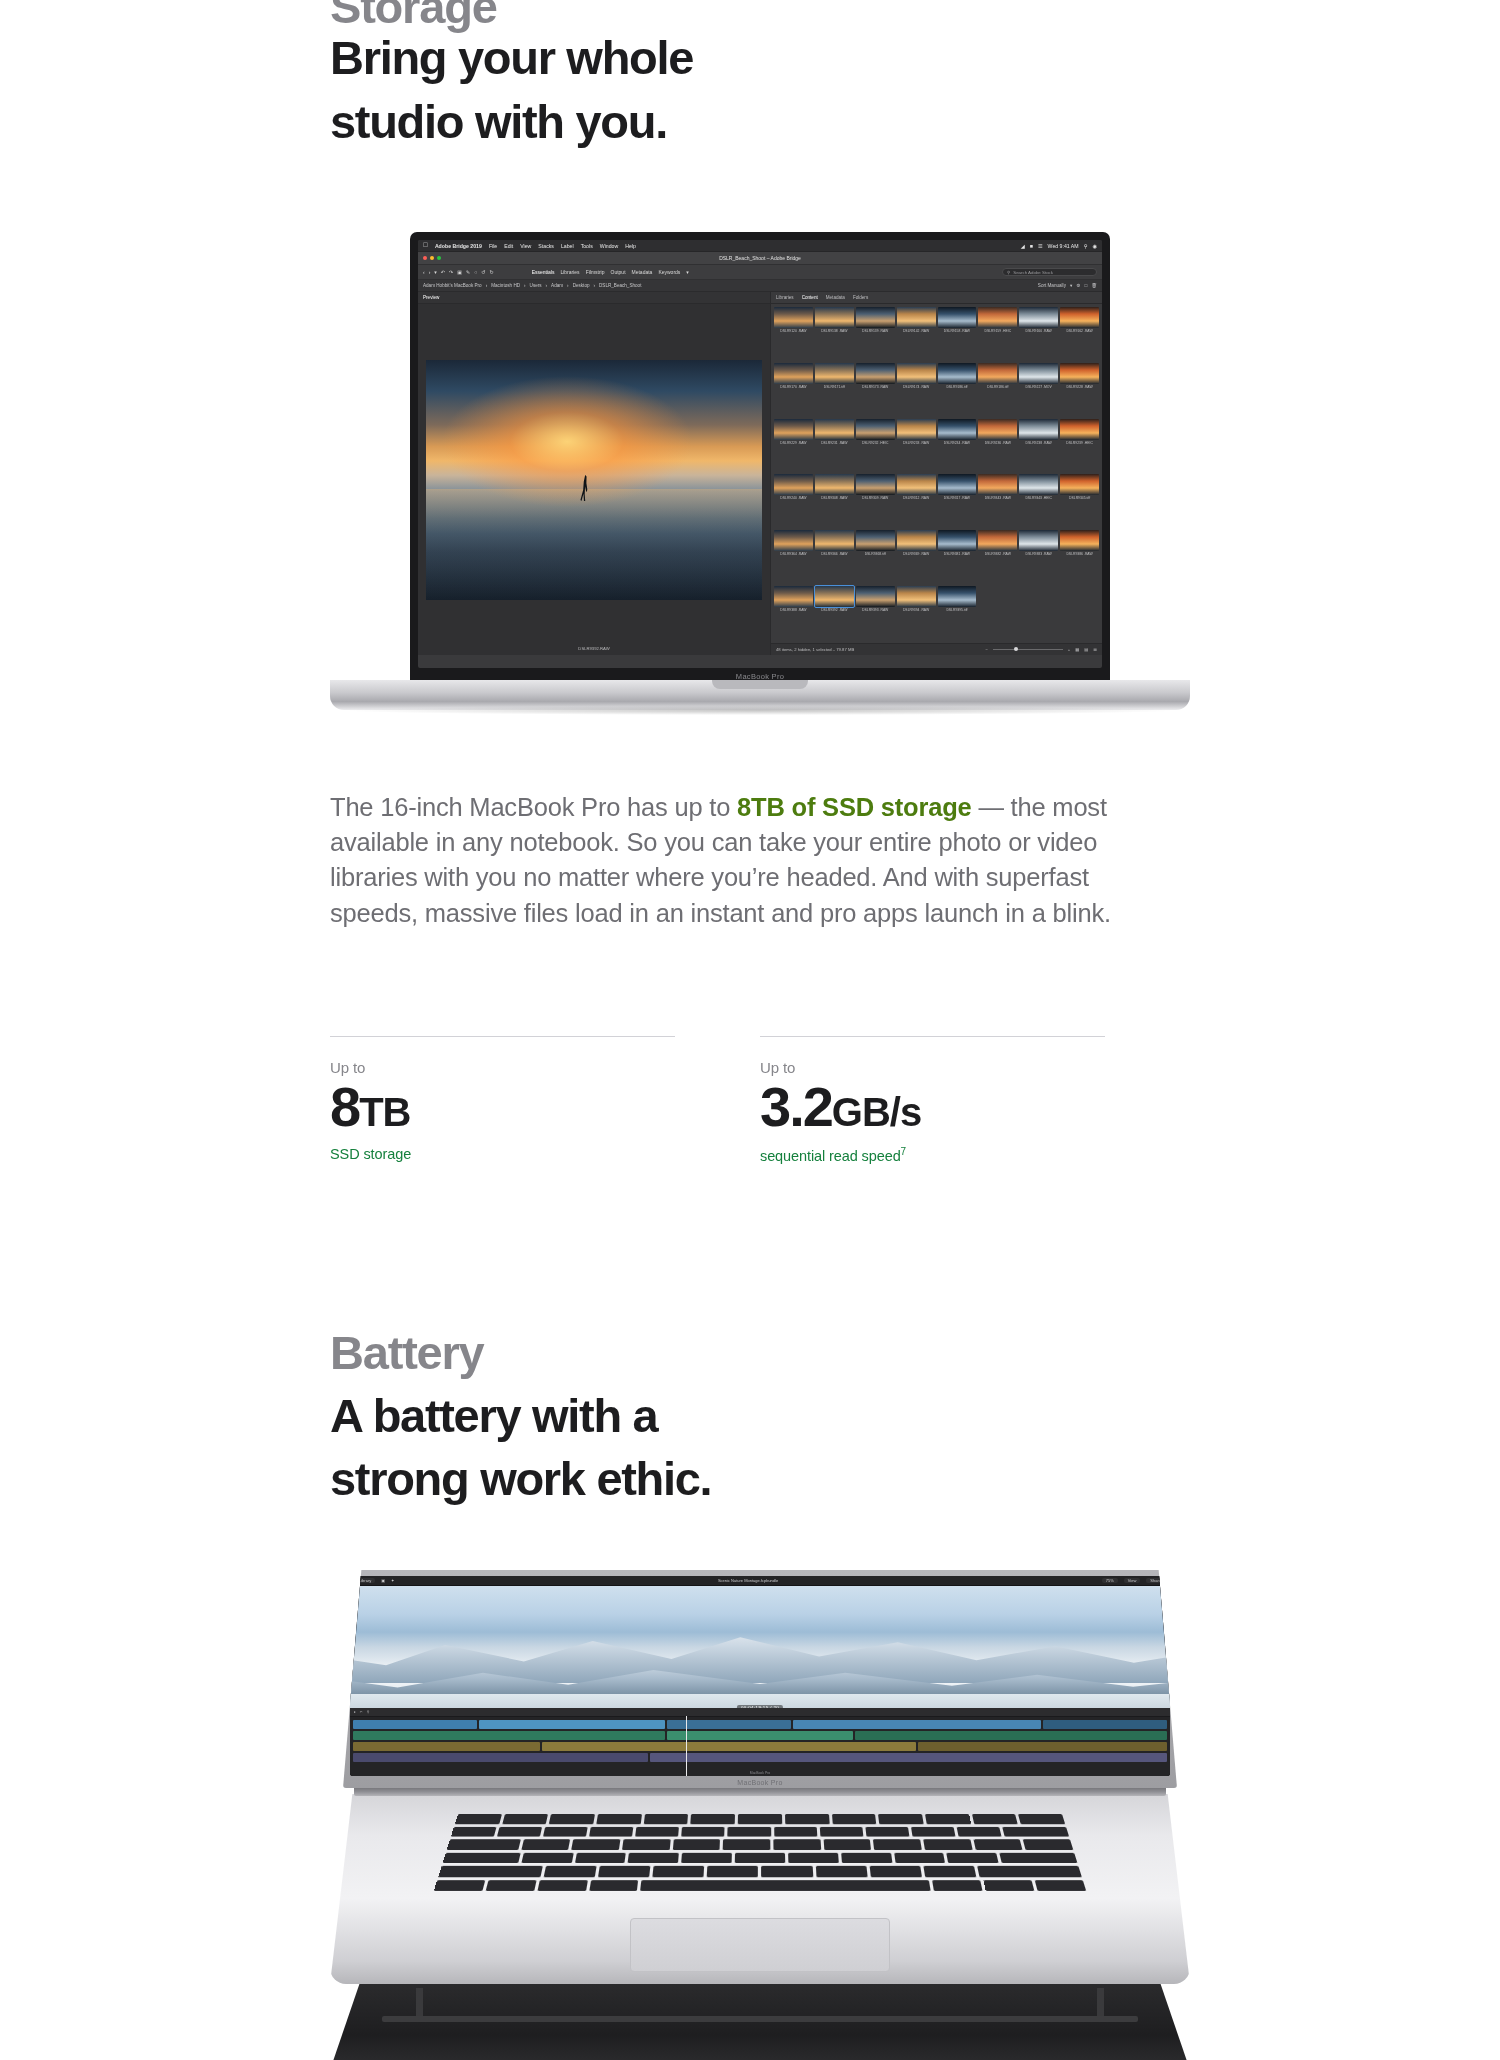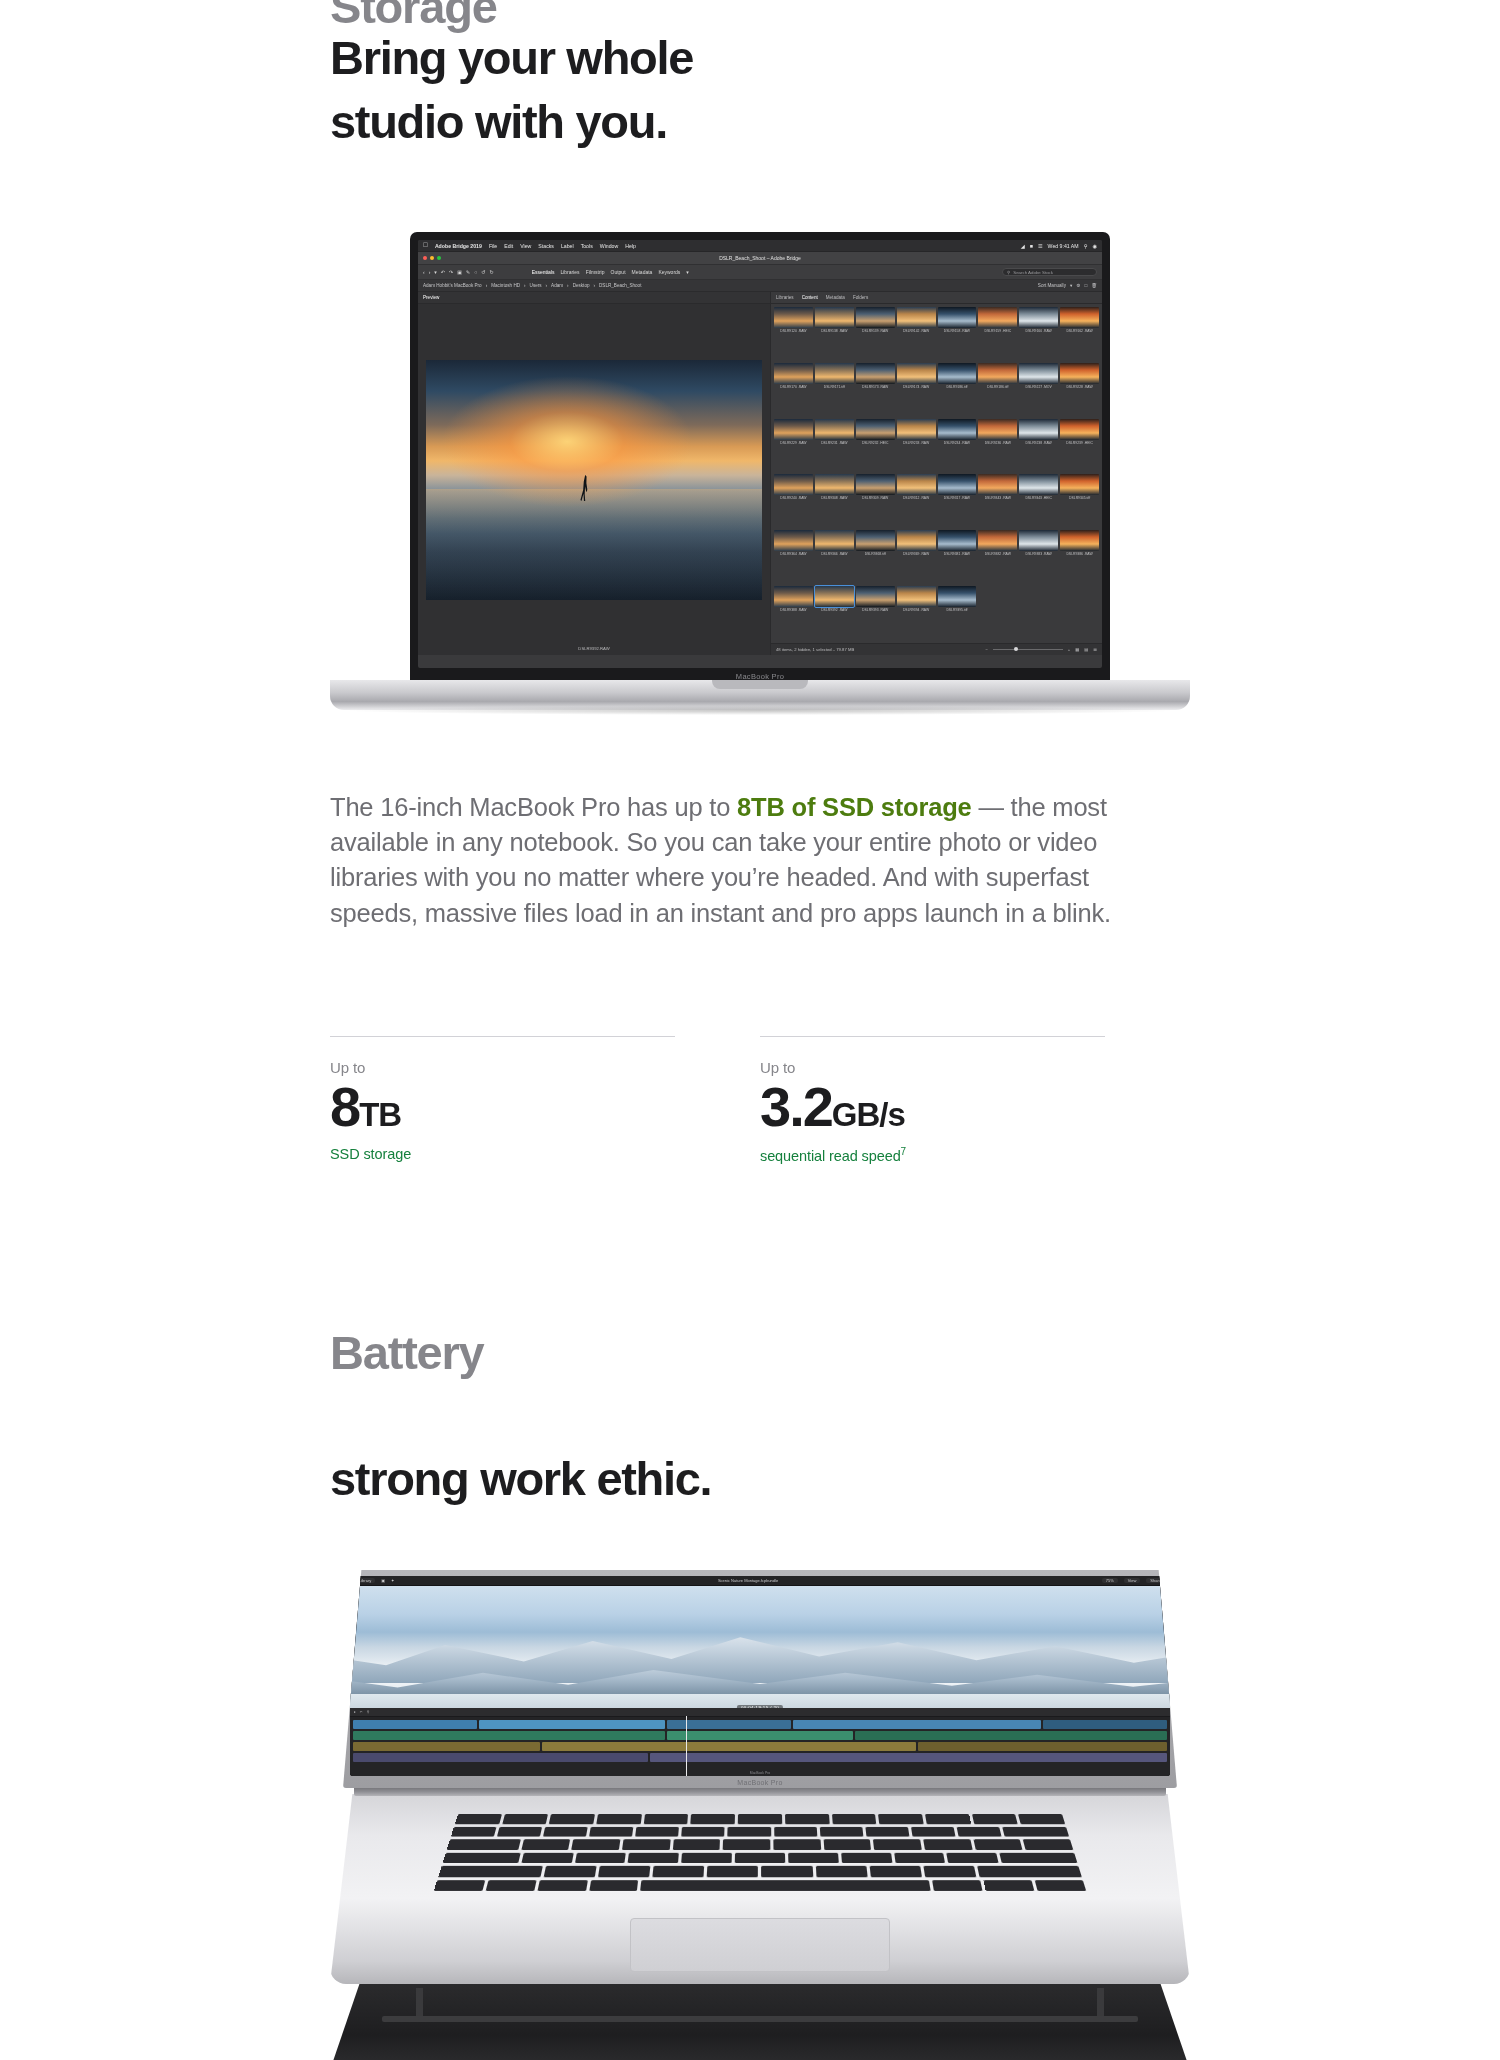--- a/index.html
+++ b/index.html
@@ -71,21 +71,21 @@
     margin-bottom: 2px;
   }
   .stat .value {
     font-size: 56px;
     font-weight: bold;
     color: #1d1d1f;
     letter-spacing: -2px;
     line-height: 1.05;
   }
   .stat .value .unit {
-    font-size: 33px;
+    font-size: 40px;
     letter-spacing: -1px;
   }
   .stat .caption {
     font-size: 14.5px;
     color: #15803d;
     margin-top: 9px;
     letter-spacing: -0.1px;
   }
   .stat .caption sup {
     font-size: 10px;
@@ -748,20 +748,21 @@
   </div>
 
   <div class="stat" style="left:760px; top:1020px;">
     <div class="rule"></div>
     <div class="upto">Up to</div>
     <div class="value"><span>3.2</span><span class="unit">GB/s</span></div>
     <div class="caption"><span>sequential read speed</span><sup>7</sup></div>
   </div>
 
   <div class="section-eyebrow" style="left:330px; top:1328px;">Battery</div>
+  <div class="section-head" style="left:330px; top:1390px;">A battery with a</div>
   <div class="section-head" style="left:330px; top:1453px;">strong work ethic.</div>
 
   <div class="mb2">
     <div class="mb2-stand">
       <div class="leg" style="left:10%;"></div>
       <div class="leg" style="right:10%;"></div>
       <div class="bar"></div>
     </div>
     <div class="mb2-base"></div>
     <div class="keyboard">

